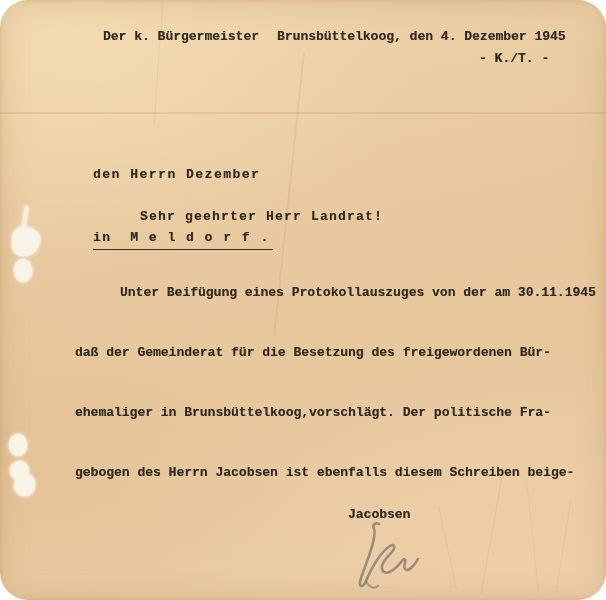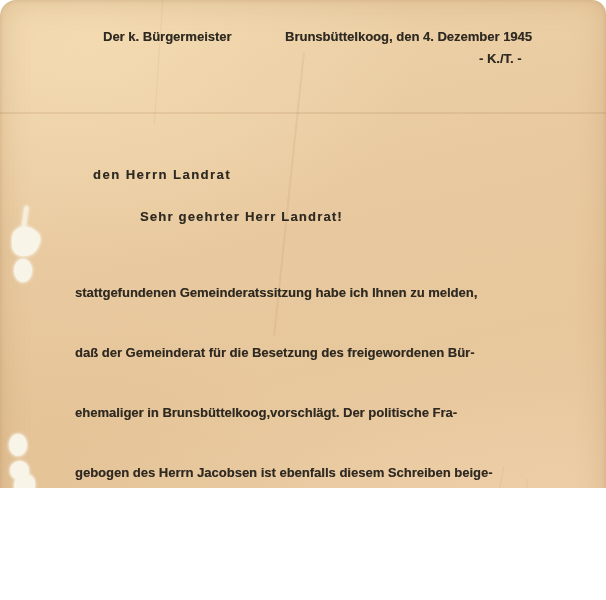--- a/index.html
+++ b/index.html
@@ -1,36 +1,37 @@
 <!DOCTYPE html>
 <html><head>
 <meta charset="utf-8">
 <style>
   html,body{margin:0;padding:0;background:#ffffff;}
   #stage{
-    position:relative;width:606px;height:488px;overflow:hidden;background:#ffffff;
-    font-family:Liberation Sans, sans-serif;
+    position:relative;width:606px;height:600px;overflow:hidden;background:#ffffff;
+    font-family:Liberation Mono, monospace;
+    border-radius:28px;
   }
   #paper{
     position:absolute;left:0;top:0;width:606px;height:600px;
     border-radius:16px 14px 12px 14px;
     background:
       radial-gradient(90% 60% at 15% 8%, rgba(248,226,186,0.55) 0%, rgba(248,226,186,0) 60%),
       radial-gradient(70% 50% at 85% 95%, rgba(240,206,170,0.6) 0%, rgba(240,206,170,0) 65%),
       radial-gradient(60% 45% at 8% 80%, rgba(222,186,140,0.35) 0%, rgba(222,186,140,0) 70%),
       linear-gradient(168deg,#eed3a9 0%, #e9caa0 35%, #e7c79c 60%, #ecd0a8 100%);
     box-shadow:inset 0 0 30px rgba(170,125,75,0.28), inset 0 0 4px rgba(150,105,60,0.25);
   }
   .typed{color:#2e2921;font-weight:bold;white-space:pre;
     text-shadow:0.3px 0.3px 0.3px rgba(46,41,33,0.45);}
   .sz{font-size:13px;}
   .abs{position:absolute;}
   
   #sender{left:103px;top:29px;}
-  #dateline{left:277px;top:29px;margin-left:8px;}
+  #dateline{left:277px;top:29px;}
   #refcode{left:479px;top:51px;}
   
   #recipient{left:93px;top:122px;line-height:21px;letter-spacing:1.5px;}
   #recipient .rl{display:block;}
   #recipient .underlined{display:inline-block;border-bottom:1.6px solid #2e2921;padding-right:3px;padding-bottom:1px;}
   
   #salutation{left:140px;top:209px;letter-spacing:1.2px;text-align:right;}
   
   #body{left:75px;top:243px;width:528px;line-height:20px;}
   #body .bl{display:block;}
@@ -79,40 +80,41 @@
     <div class="spot" id="spotB"></div>
     <div class="spot" id="spotC"></div>
     <div class="spot" id="spotD1"></div>
     <div class="spot" id="spotD2"></div>
 
     <div class="abs typed sz" id="sender">Der k. Bürgermeister</div>
     <div class="abs typed sz" id="dateline">Brunsbüttelkoog, den 4. Dezember 1945</div>
     <div class="abs typed sz" id="refcode">- K./T. -</div>
 
     <div class="abs typed sz" id="recipient">
-      <span class="rl">den Herrn Landrat</span>
+      <span class="rl">den Herrn Dezember</span>
+      <span class="rl"><span class="underlined">in  M e l d o r f .</span></span>
     </div>
 
     <div class="abs typed sz" id="salutation">Sehr geehrter Herr Landrat!</div>
 
     <div class="abs typed sz" id="body">
-      <span class="bl">stattgefundenen Gemeinderatssitzung habe ich Ihnen zu melden,</span>
+      <span class="bl indent">Unter Beifügung eines Protokollauszuges von der am 30.11.1945</span>
       <span class="bl">daß der Gemeinderat für die Besetzung des freigewordenen Bür-</span>
       <span class="bl">ehemaliger in Brunsbüttelkoog,vorschlägt. Der politische Fra-</span>
       <span class="bl">gebogen des Herrn Jacobsen ist ebenfalls diesem Schreiben beige-</span>
       
       
       
       
       
       
       
     </div>
 
-    <div class="abs typed sz" id="closing">Schreiben</div>
+    <div class="abs typed sz" id="closing">Jacobsen</div>
 
     <svg id="signature" class="abs" viewBox="0 0 100 75" aria-label="pencil signature">
       <path d="M34,4 C30,2 27,5 29,9 C31,13 28,24 24,36 C20,47 16,57 15,62 C14,67 18,68 21,61 C27,47 36,32 45,26 C50,23 51,28 46,33 C40,39 34,46 38,51 C42,56 51,49 57,41 C59,38 61,39 60,43 C58,49 61,53 67,47 C70,44 72,41 73,39" fill="none" stroke="#8b8173" stroke-width="2.6" stroke-linecap="round" stroke-linejoin="round" opacity="0.85"></path>
       <path d="M21,61 C23,66 28,70 33,66" fill="none" stroke="#8b8173" stroke-width="2.2" stroke-linecap="round" opacity="0.7"></path>
     </svg>
 
   </div>
 </div>
 
 </body></html>

